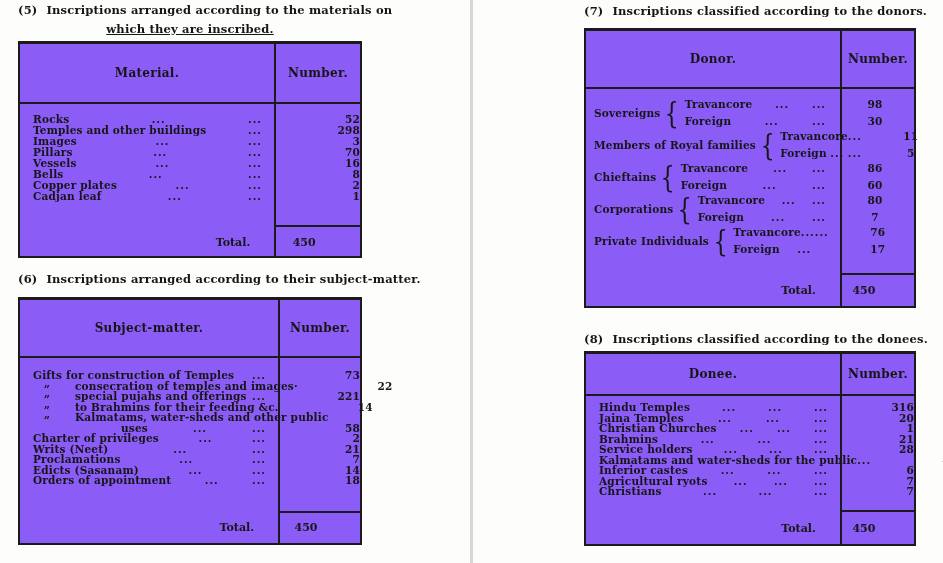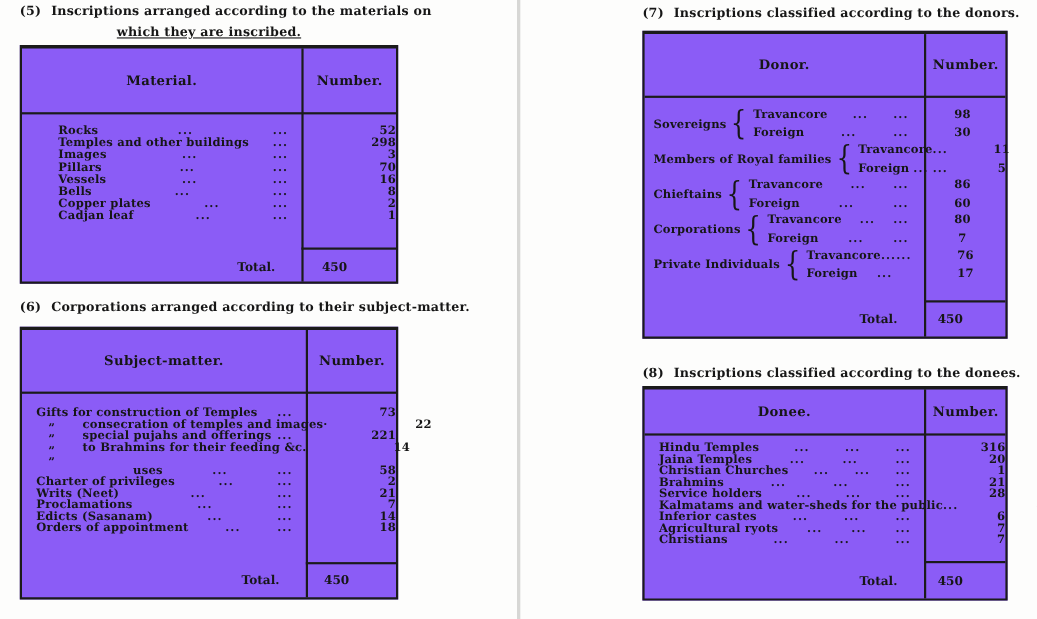--- a/index.html
+++ b/index.html
@@ -62,21 +62,21 @@
   <div class="cap" style="left:18px;top:3px;width:344px;">
     <span class="no">(5)</span><span>Inscriptions arranged according to the materials on</span>
   </div>
   <div class="cap" style="left:18px;top:22px;width:344px;text-decoration:underline;">which they are inscribed.</div>
 
   <div class="tbl" id="t5" style="left:18px;top:41px;width:344px;height:217px;">
     <div class="vdiv" style="left:254px;"></div>
     <div class="th" style="left:0;width:254px;height:58px;">Material.</div>
     <div class="th" style="left:256px;right:0;height:58px;">Number.</div>
     <div class="hline" style="top:58px;"></div>
-    <div class="rows" style="top:70px;margin-left:20px;">
+    <div class="rows" style="top:70px;">
       <div class="r">
           <span>Rocks</span>
           <span class="s"></span>
           <span class="d">...</span>
           <span class="s"></span>
           <span class="d">...</span>
           <span class="gap"></span>
           <span class="n">52</span>
         </div>
       <div class="r">
@@ -144,21 +144,21 @@
         </div>
     </div>
     <div class="totline" style="top:181px;left:254px;right:0;"></div>
     <div class="total" style="top:192px;">
       <span class="tl">Total.</span>
       <span class="tv">450</span>
     </div>
   </div>
 
   <div class="cap" style="left:18px;top:272px;width:344px;">
-    <span class="no">(6)</span><span>Corporations arranged according to their subject-matter.</span>
+    <span class="no">(6)</span><span>Inscriptions arranged according to their subject-matter.</span>
   </div>
 
   <div class="tbl" id="t6" style="left:18px;top:297px;width:344px;height:248px;">
     <div class="vdiv" style="left:258px;"></div>
     <div class="th" style="left:0;width:258px;height:56px;">Subject-matter.</div>
     <div class="th" style="left:260px;right:0;height:56px;">Number.</div>
     <div class="hline" style="top:56px;"></div>
     <div class="rows" style="top:70px;">
       <div class="r">
           <span>Gifts for construction of Temples</span>
@@ -186,20 +186,21 @@
       <div class="r">
           <span class="ditto">„</span>
           <span class="ind">to Brahmins for their feeding &amp;c.</span>
           <span class="s"></span>
           <span class="d"></span>
           <span class="gap"></span>
           <span class="n">14</span>
         </div>
       <div class="r">
           <span class="ditto">„</span>
+          <span class="ind">Kalmatams, water-sheds and other public</span>
           <span class="s"></span>
           <span class="d"></span>
           <span class="gap"></span>
           <span class="n"></span>
         </div>
       <div class="r">
           <span class="ind2">uses</span>
           <span class="s"></span>
           <span class="d">...</span>
           <span class="s"></span>

